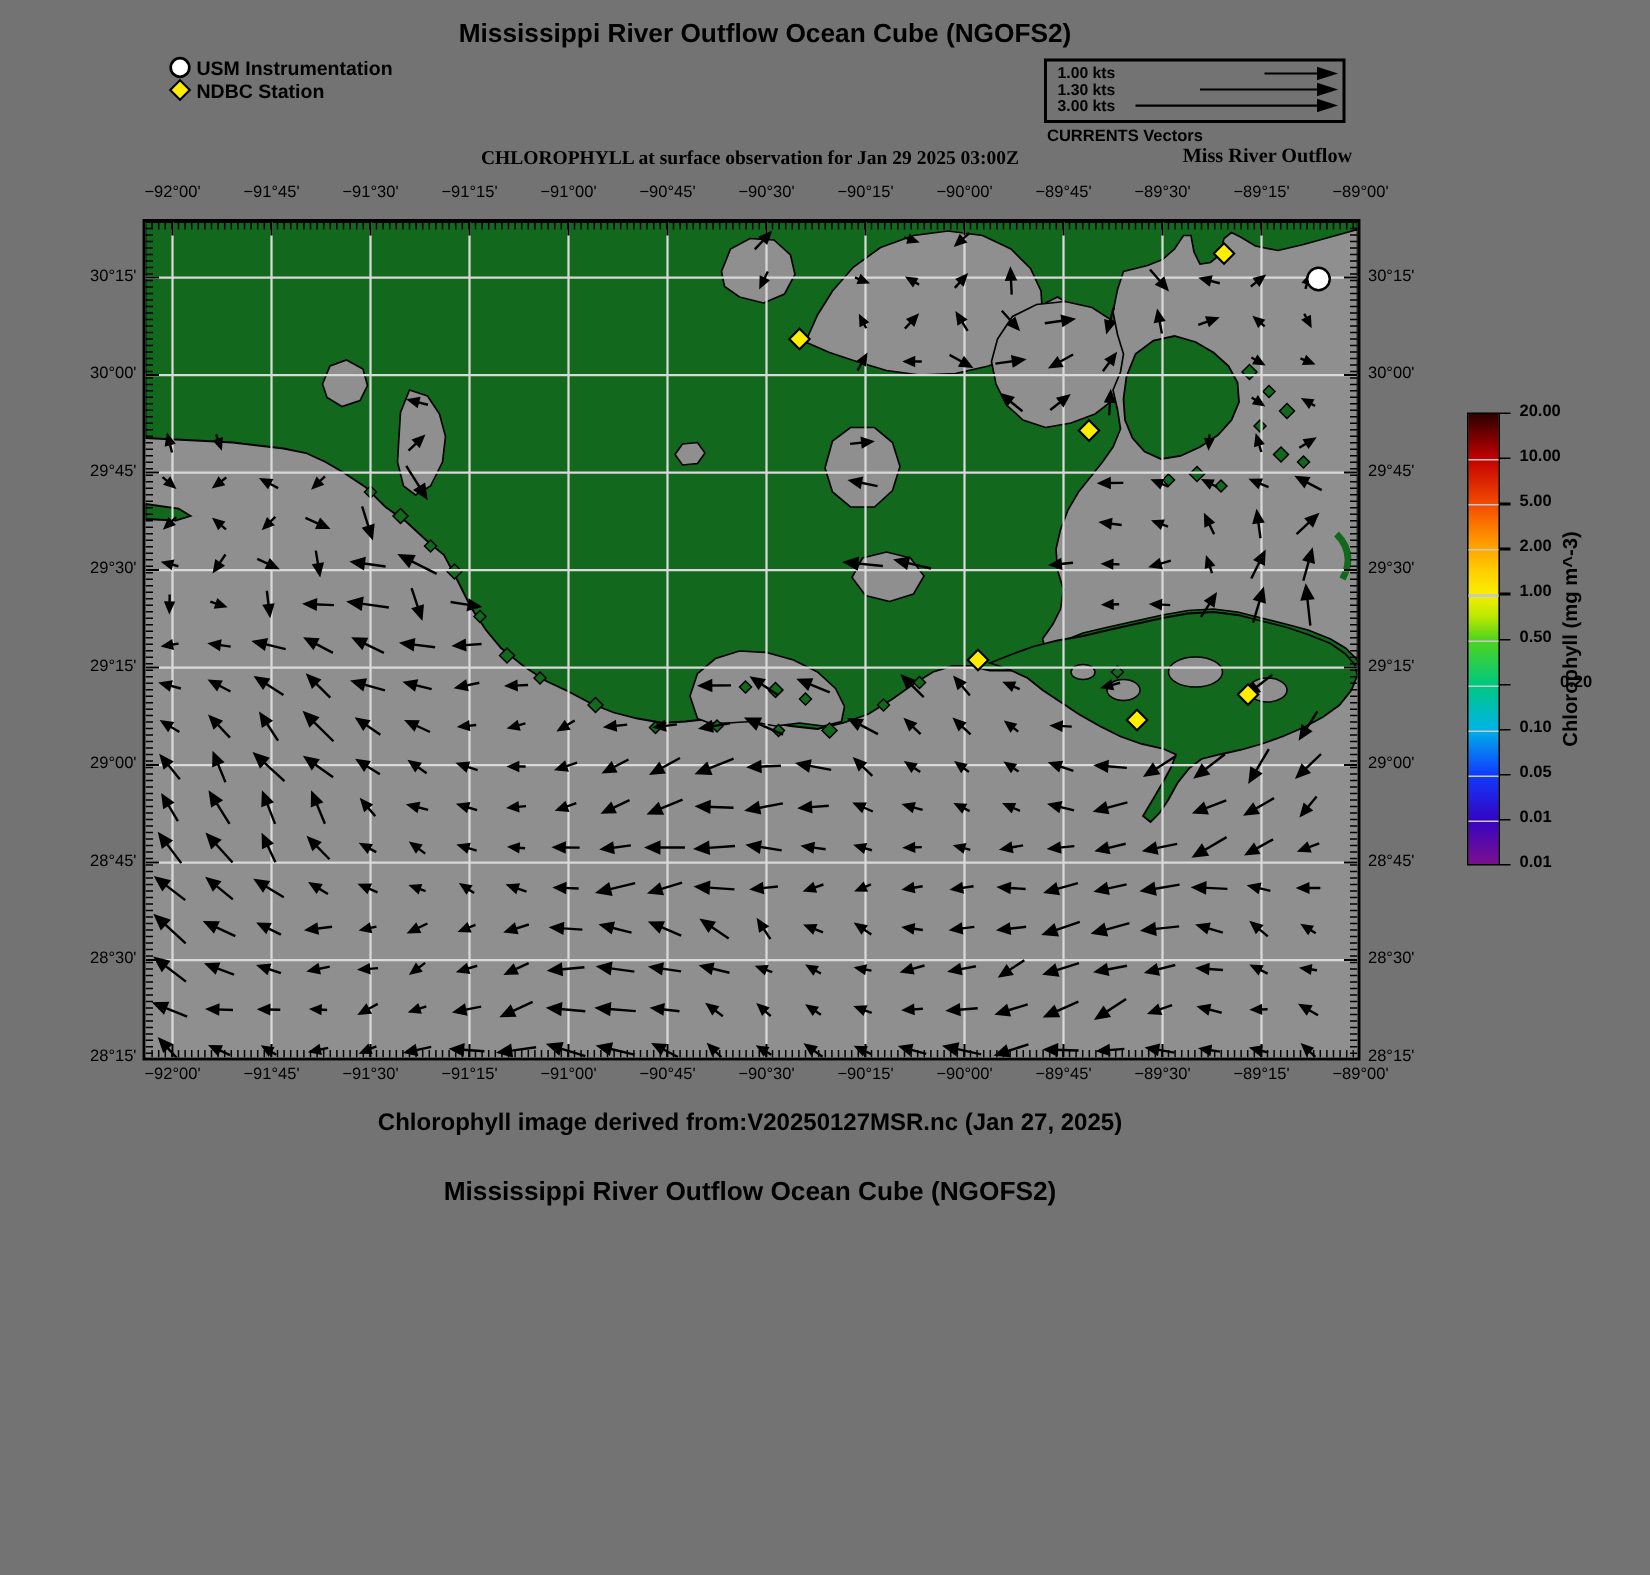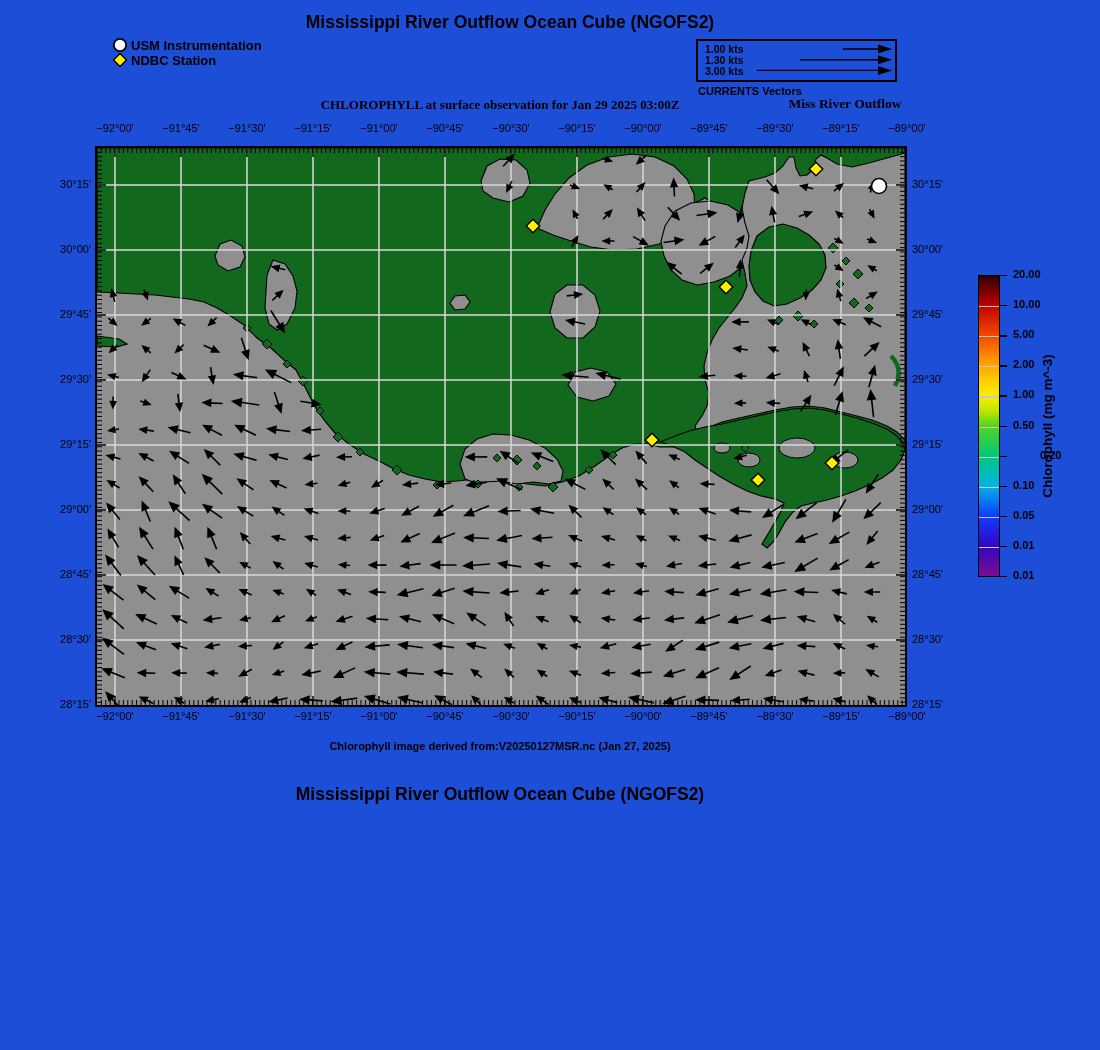--- a/index.html
+++ b/index.html
@@ -1,24 +1,24 @@
 <!DOCTYPE html>
 <html><head>
 <meta charset="utf-8">
 <style>
   html,body{margin:0;padding:0;background:#fff;}
-  #app{position:relative;width:1100px;height:1050px;background:#1d4ed8;
+  #app{position:relative;width:1100px;height:1050px;background:#737373;
        font-family:"Liberation Sans","DejaVu Sans",sans-serif;color:#000;overflow:hidden;}
   .abs{position:absolute;}
   .ctr{text-align:center;}
   #main-title{left:0;top:12px;width:1020px;font-size:17.5px;font-weight:bold;}
   #bottom-title{left:0;top:784px;width:1000px;font-size:17.5px;font-weight:bold;}
   #subtitle{left:0;top:97px;width:1000px;font-size:13px;font-weight:bold;
             font-family:"Liberation Serif","DejaVu Serif",serif;}
-  #caption{left:0;top:740px;width:1000px;font-size:11px;font-weight:bold;}
+  #caption{left:0;top:740px;width:1000px;font-size:16px;font-weight:bold;}
   #outflow-label{left:780px;top:96px;width:130px;text-align:center;font-size:13.5px;font-weight:bold;
                  font-family:"Liberation Serif","DejaVu Serif",serif;}
   #legend{left:110px;top:36px;width:230px;height:36px;}
   .leg-txt{position:absolute;left:21px;font-size:13px;font-weight:bold;white-space:nowrap;}
   #vkey-box{left:696px;top:39px;width:201px;height:43px;border:2.5px solid #000;box-sizing:border-box;}
   .vkey-lab{position:absolute;left:7px;font-size:10.5px;font-weight:bold;line-height:10.5px;white-space:nowrap;}
   #vkey-caption{left:698px;top:85px;font-size:11px;font-weight:bold;}
   #map-frame{left:95px;top:146px;width:808px;height:557px;border:2px solid #000;background:#8f8f8f;}
   .axlab{position:absolute;font-size:11px;white-space:nowrap;}
   #colorbar{left:978px;top:275px;width:22px;height:302px;border:1.3px solid #000;box-sizing:border-box;}

